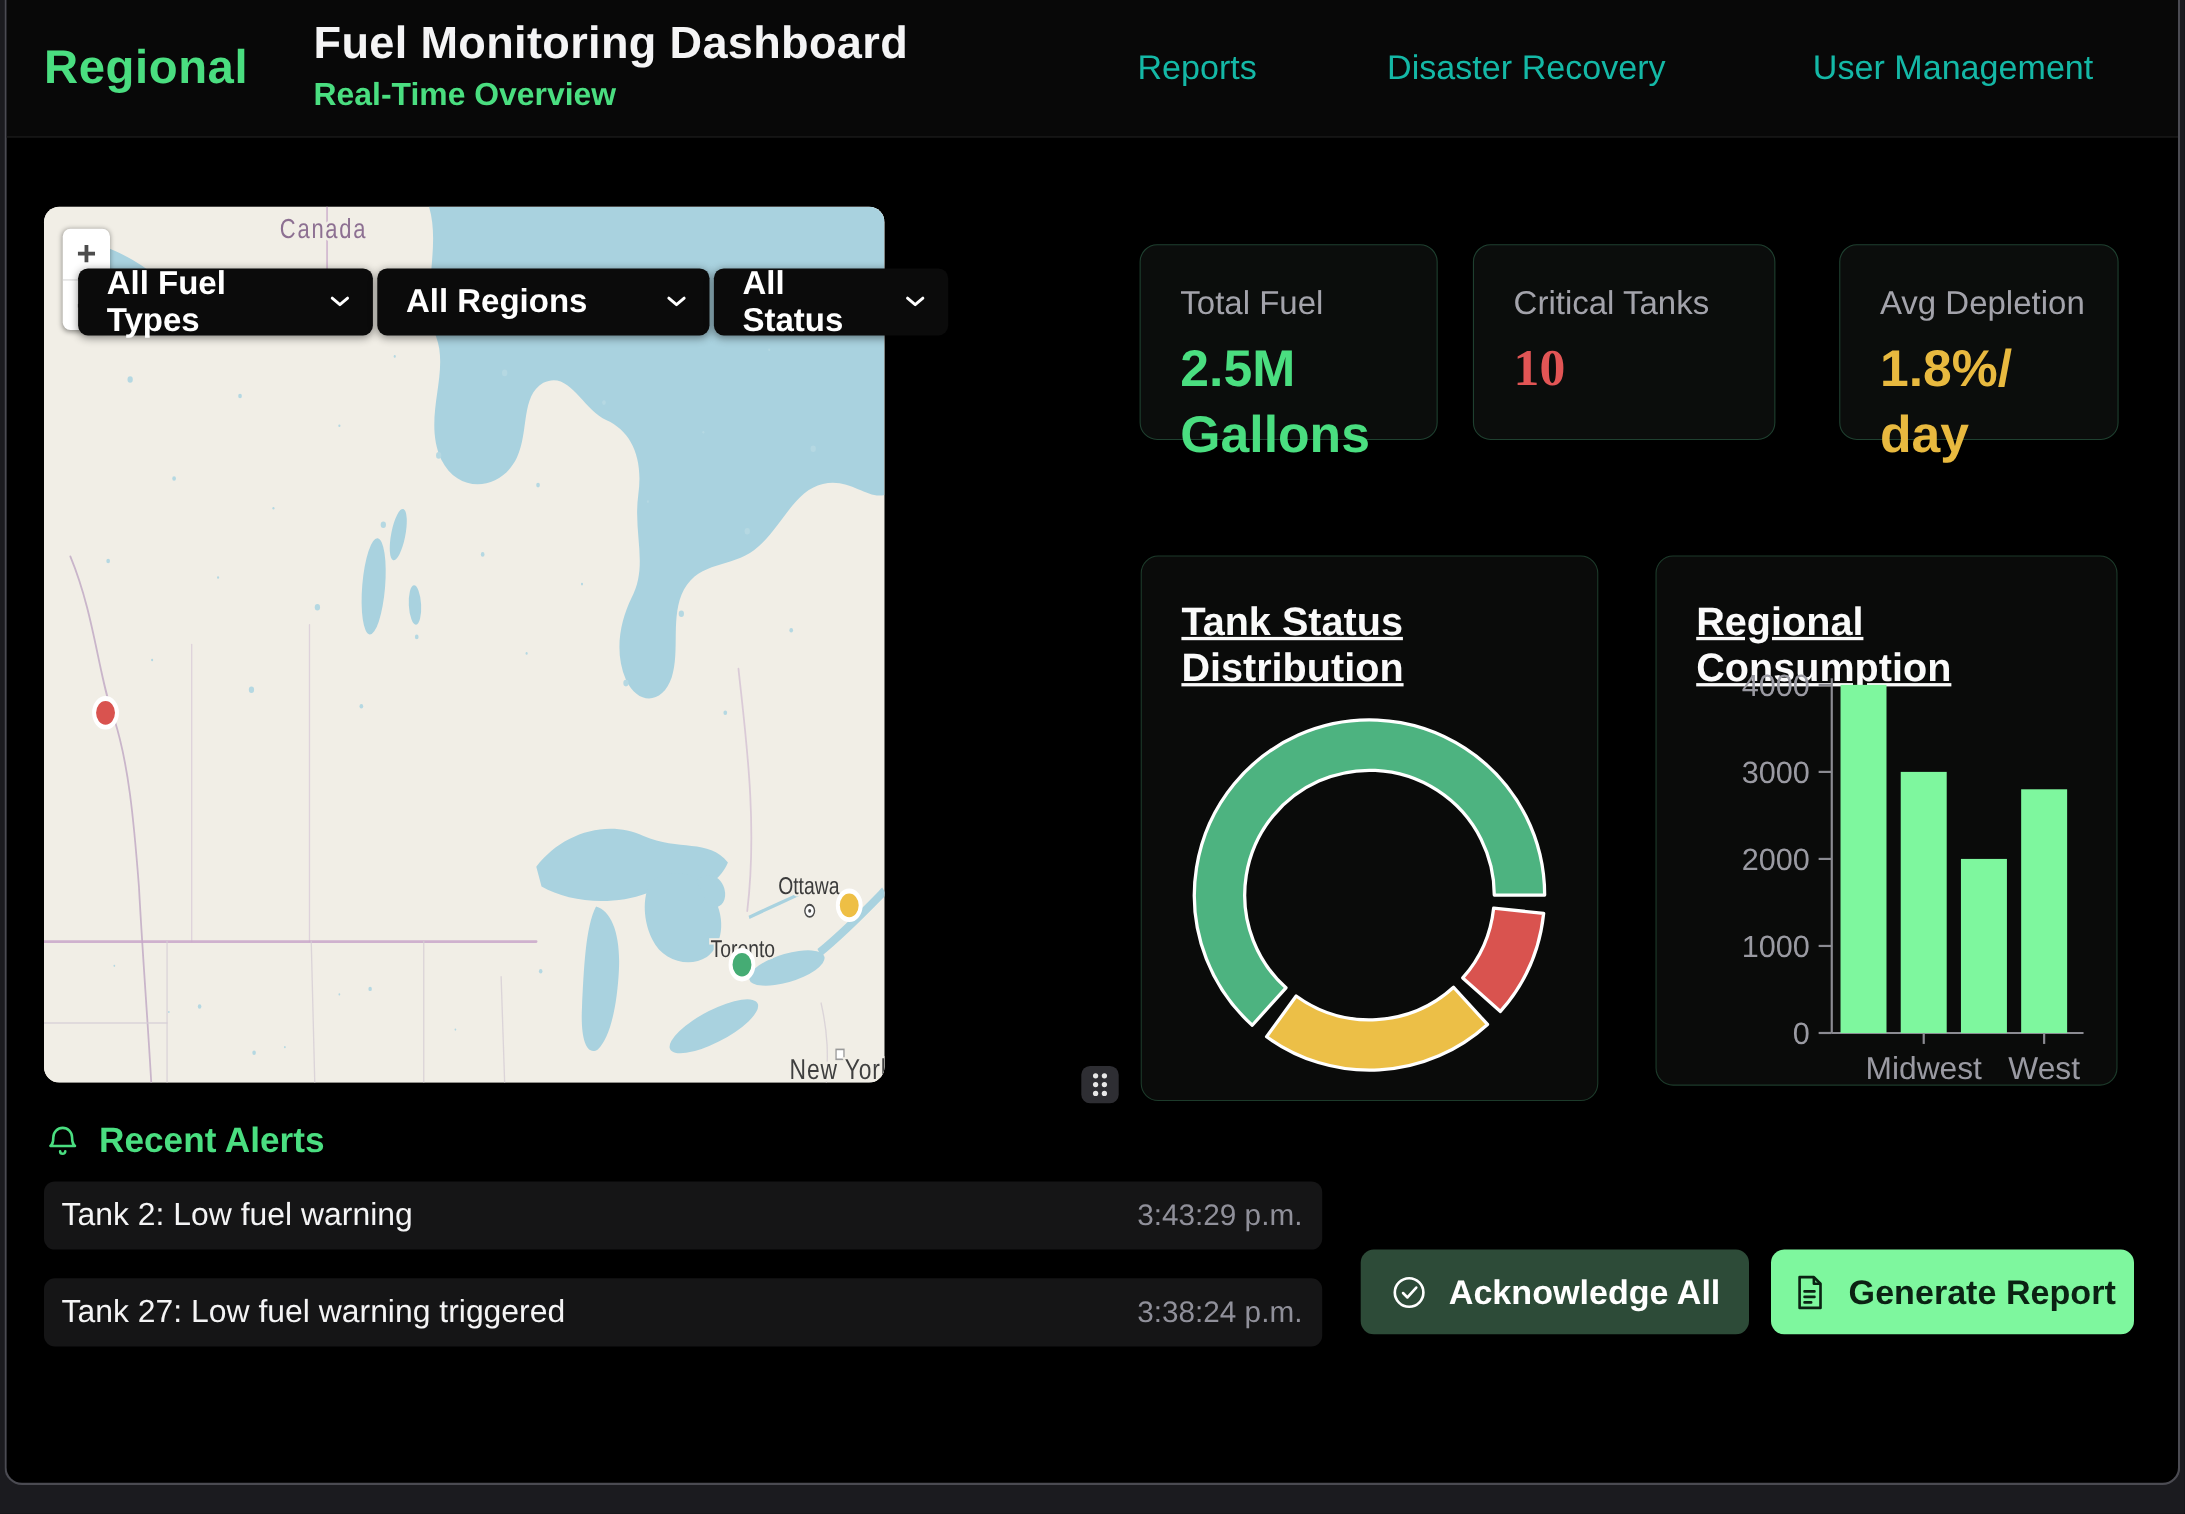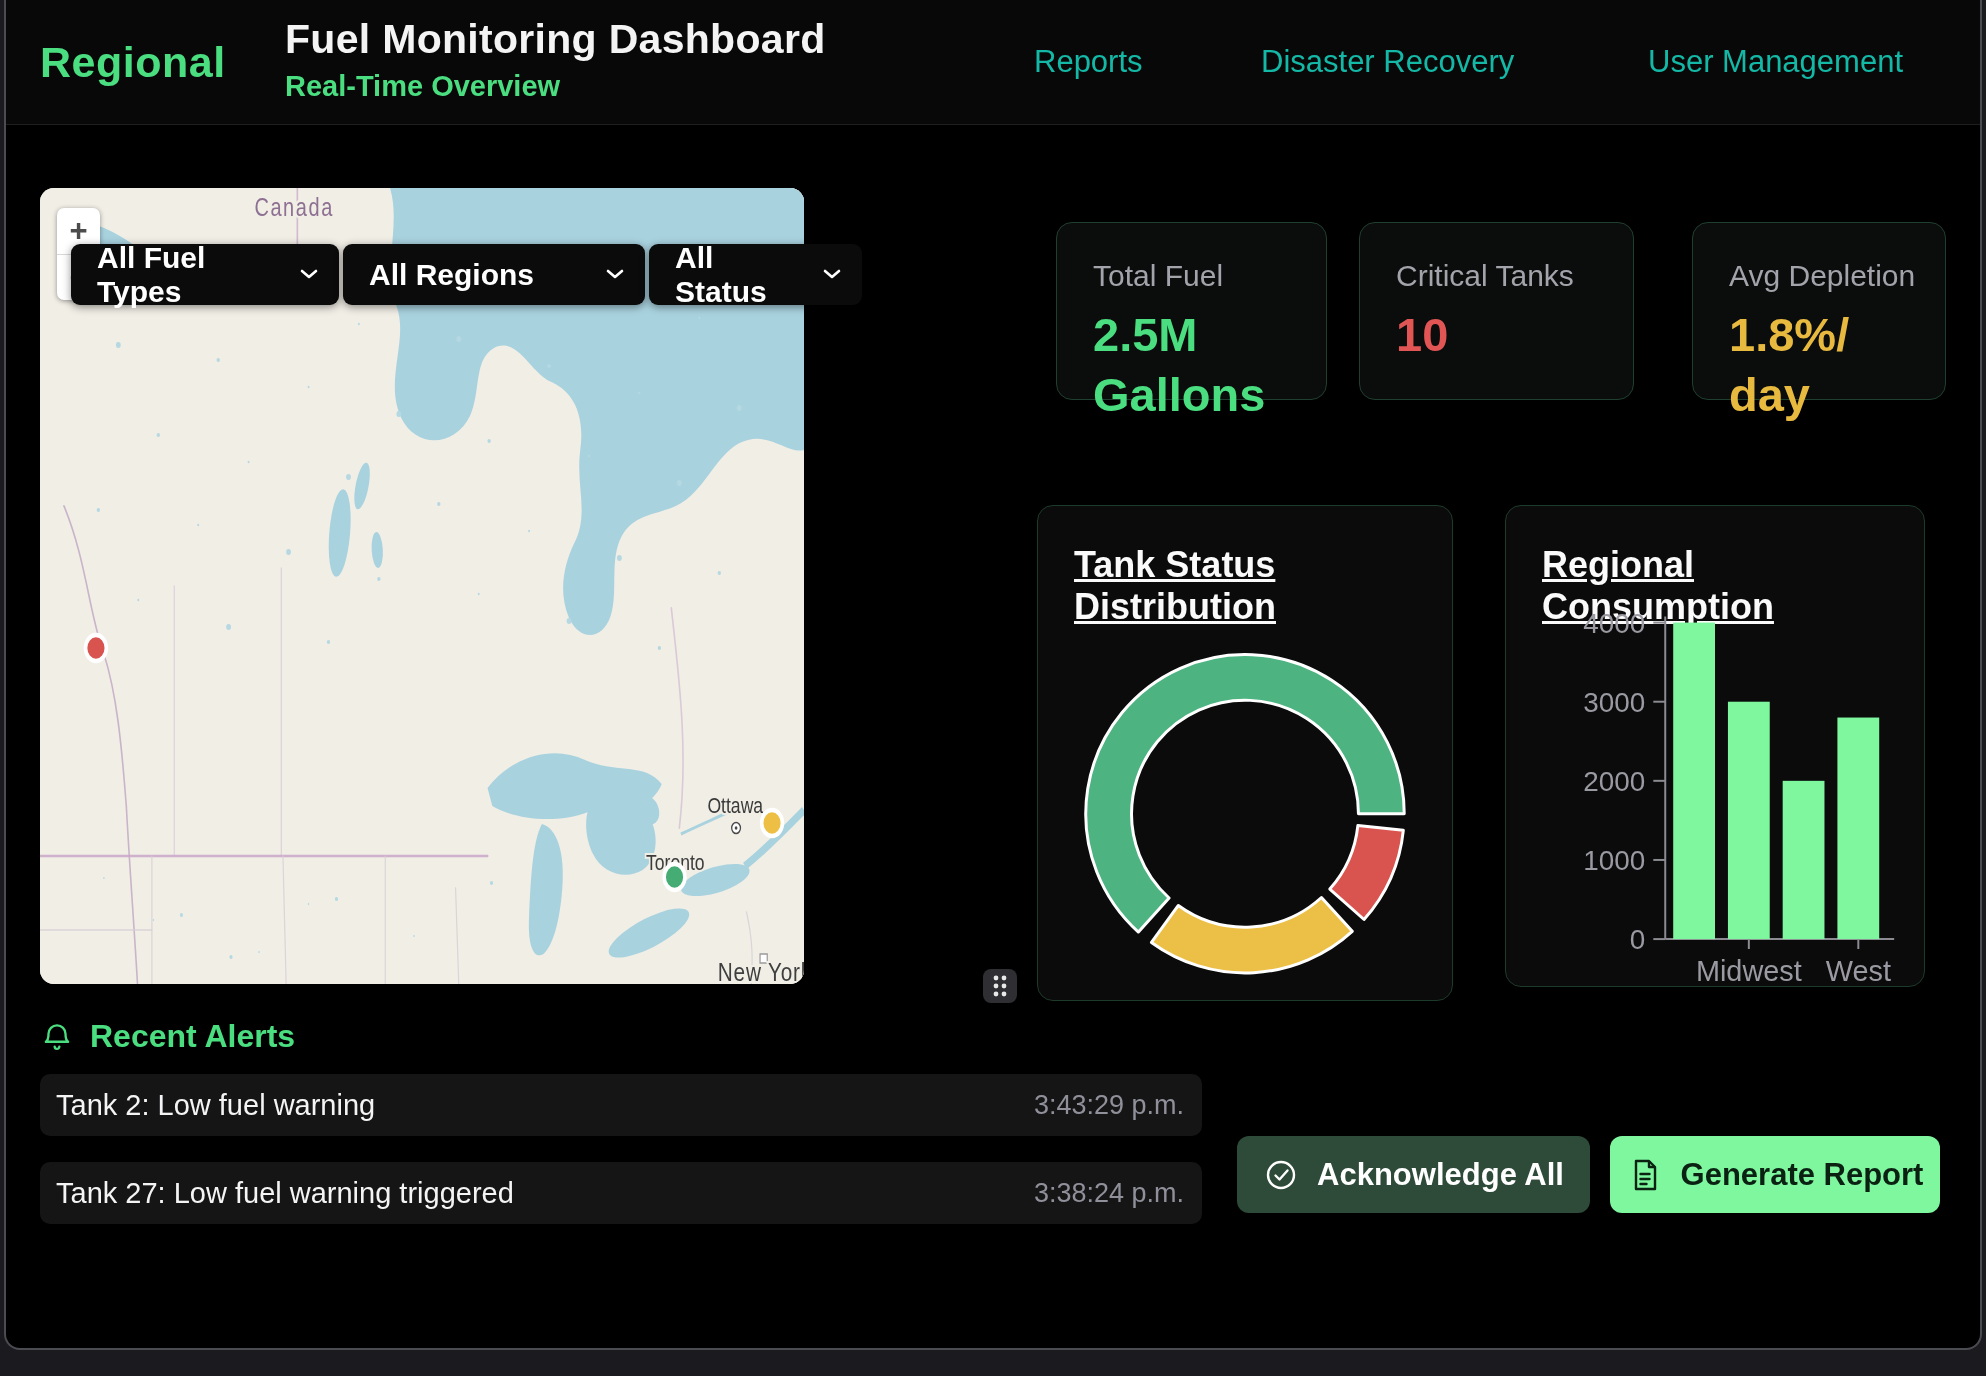--- a/index.html
+++ b/index.html
@@ -58,21 +58,20 @@
     position: absolute; left: 943px; top: 781px; width: 34px; height: 34px;
     background: #2e2e33; border-radius: 8px; cursor: grab;
     display:flex; align-items:center; justify-content:center;
   }
 
   
   .stat-card {
     position: absolute; top: 222px; height: 178px;
     background: #0b0d0c; border: 1.5px solid #1f4030; border-radius: 16px;
     padding: 36px 0 0 36px;
-    margin-left: 20px;
   }
   .stat-label { font-size: 30px; color: #a3a3ab; margin-bottom: 12px; }
   .stat-value { font-size: 47px; font-weight: 700; line-height: 1.28; }
 
   
   .card {
     position: absolute; background: #0a0b0a; border: 1.5px solid #1d3b2b; border-radius: 16px;
   }
   .donut-card { left: 1031px; top: 505px; width: 416px; height: 496px; }
   .bar-card   { left: 1499px; top: 505px; width: 420px; height: 482px; }
@@ -263,21 +262,21 @@
       </div>
     </section>
 
     <div id="stats-row">
         <div class="stat-card" style="left: 1030px; width: 271px;">
           <div class="stat-label">Total Fuel</div>
           <div class="stat-value" style="color: rgb(74, 222, 128);">2.5M<br>Gallons</div>
         </div>
         <div class="stat-card" style="left: 1333px; width: 275px;">
           <div class="stat-label">Critical Tanks</div>
-          <div class="stat-value" style="color: rgb(226, 85, 85);">10</div>
+          <div class="stat-value" style="color: rgb(226, 85, 85); font-family: Liberation Serif, serif;">10</div>
         </div>
         <div class="stat-card" style="left: 1666px; width: 254px;">
           <div class="stat-label">Avg Depletion</div>
           <div class="stat-value" style="color: rgb(232, 185, 63);">1.8%/<br>day</div>
         </div>
       </div>
 
     <section class="card donut-card">
       <h2>Tank Status Distribution</h2>
       <svg class="chart" id="donut-svg" viewBox="0 0 416 496">

